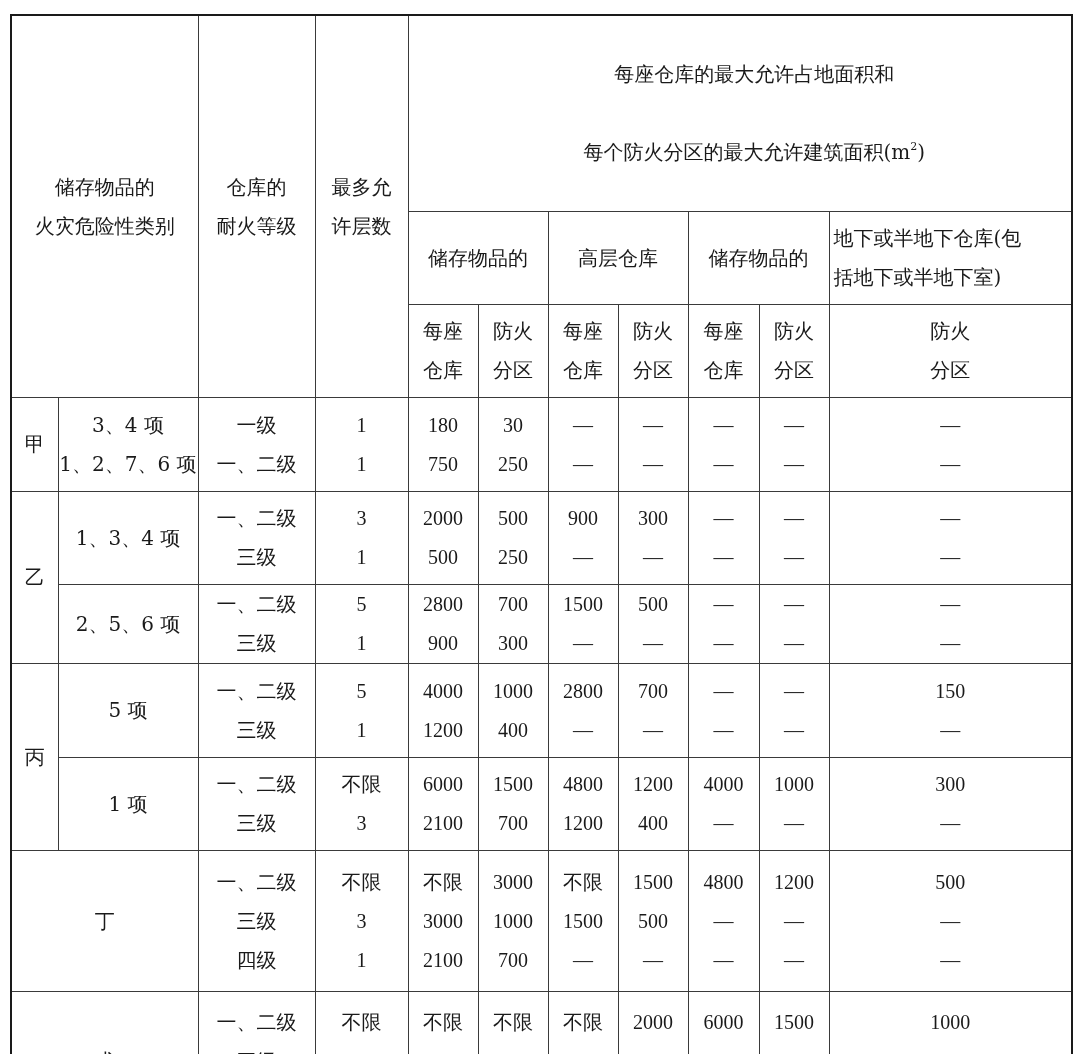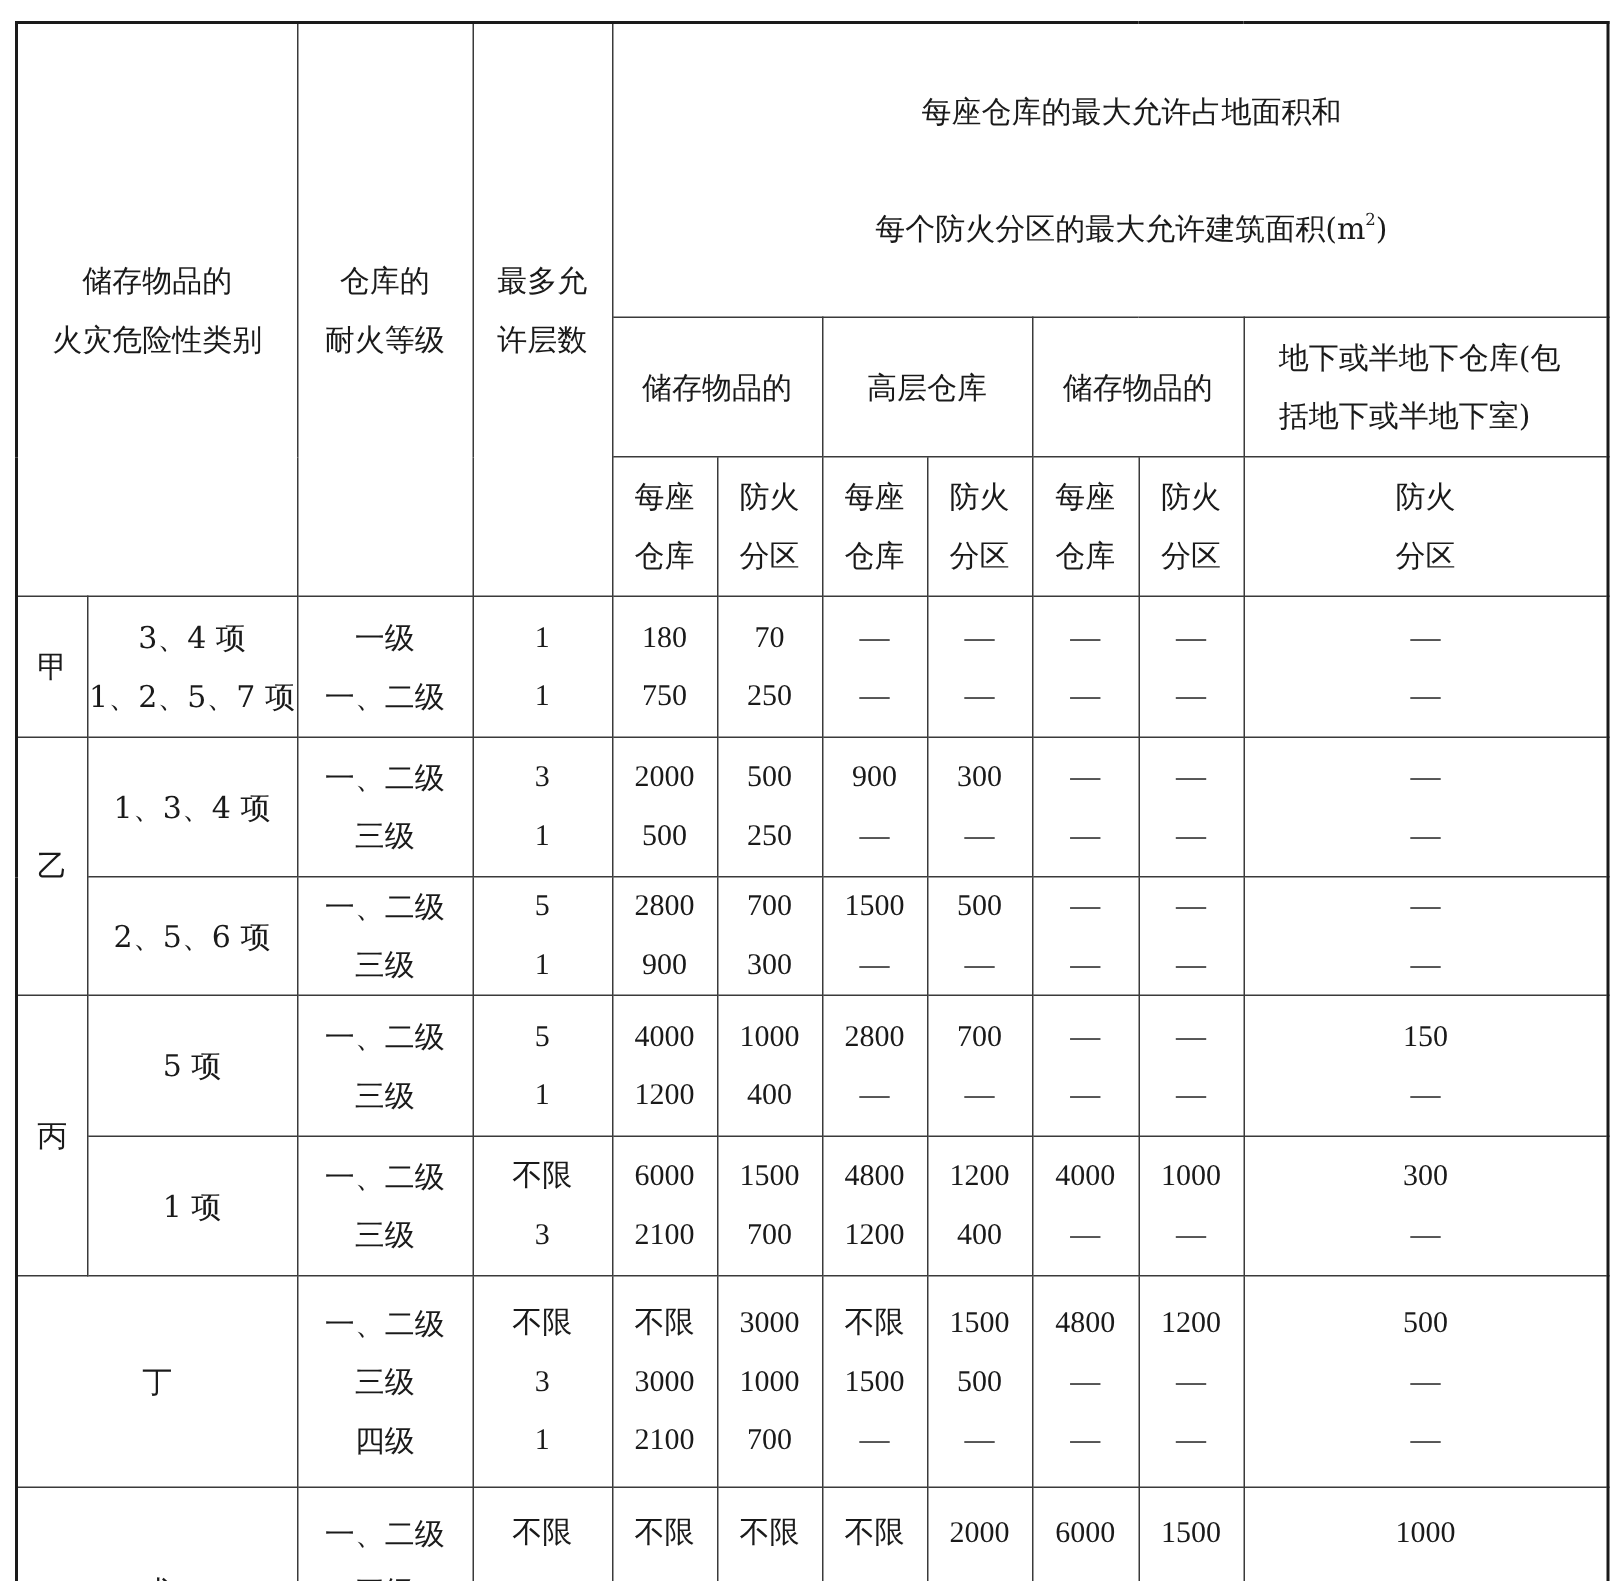--- a/index.html
+++ b/index.html
@@ -50,21 +50,21 @@
     <td colspan="7">
       <span class="line">每座仓库的最大允许占地面积和</span>
       <span class="line"><span>每个防火分区的最大允许建筑面积(m</span><sup>2</sup><span>)</span></span>
     </td>
   </tr>
 
   <tr style="height:93px">
     <td colspan="2">储存物品的</td>
     <td colspan="2">高层仓库</td>
     <td colspan="2">储存物品的</td>
-    <td style="text-align:left;padding-left:23px;">地下或半地下仓库(包
+    <td style="text-align:left;padding-left:4px;">地下或半地下仓库(包
 括地下或半地下室)</td>
   </tr>
 
   <tr style="height:93px">
     <td>每座
 仓库</td>
     <td>防火
 分区</td>
     <td>每座
 仓库</td>
@@ -74,28 +74,28 @@
 仓库</td>
     <td>防火
 分区</td>
     <td>防火
 分区</td>
   </tr>
 
   <tr style="height:94px">
     <td>甲</td>
     <td>3、4 项
-1、2、5、7 项</td>
+1、2、7、6 项</td>
     <td>一级
 一、二级</td>
     <td class="num">1
 1</td>
     <td class="num">180
 750</td>
-    <td class="num">70
+    <td class="num">30
 250</td>
     <td class="num">—
 —</td>
     <td class="num">—
 —</td>
     <td class="num">—
 —</td>
     <td class="num">—
 —</td>
     <td class="num">—

